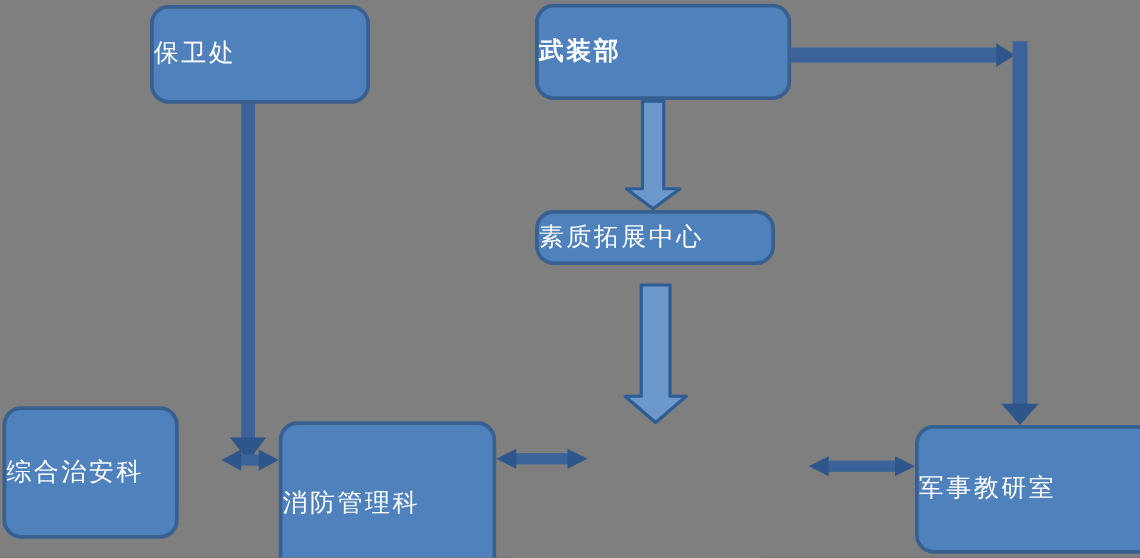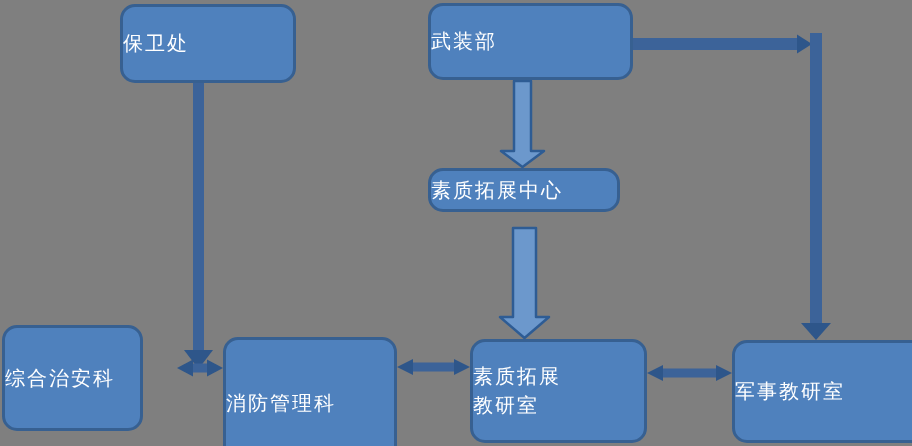--- a/index.html
+++ b/index.html
@@ -94,38 +94,34 @@
 
     <polygon class="block-arrow" points="514,81 531,81 531,151 544,151 522.5,167 501,151 514,151"></polygon>
 
     <polygon class="block-arrow" points="513,228 536,228 536,317 549,317 524.5,338 500,317 513,317"></polygon>
   </svg>
 
   <div class="node" style="left:120px;top:4px;width:176px;height:79px;">
     <span>保卫处</span>
   </div>
 
-  <div class="node" style="left:428px;top:3px;width:205px;height:77px;padding-right:24px;">
+  <div class="node" style="left:428px;top:3px;width:205px;height:77px;padding-right:24px;font-weight:bold;">
     <span>武装部</span>
   </div>
 
   <div class="node" style="left:428px;top:168px;width:192px;height:44px;">
     <span>素质拓展中心</span>
   </div>
 
   <div class="node" style="left:2px;top:325px;width:141px;height:106px;">
     <span>综合治安科</span>
   </div>
 
   <div class="node" style="left:223px;top:337px;width:174px;height:132px;">
     <span>消防管理科</span>
   </div>
 
-  <div class="node" style="left:470px;top:339px;width:177px;height:104px;">
-    <span>素质拓展</span>
-    <span>教研室</span>
-  </div>
 
   <div class="node" style="left:732px;top:340px;width:205px;height:103px;">
     <span>军事教研室</span>
   </div>
 
 </div>
 
 </body></html>

